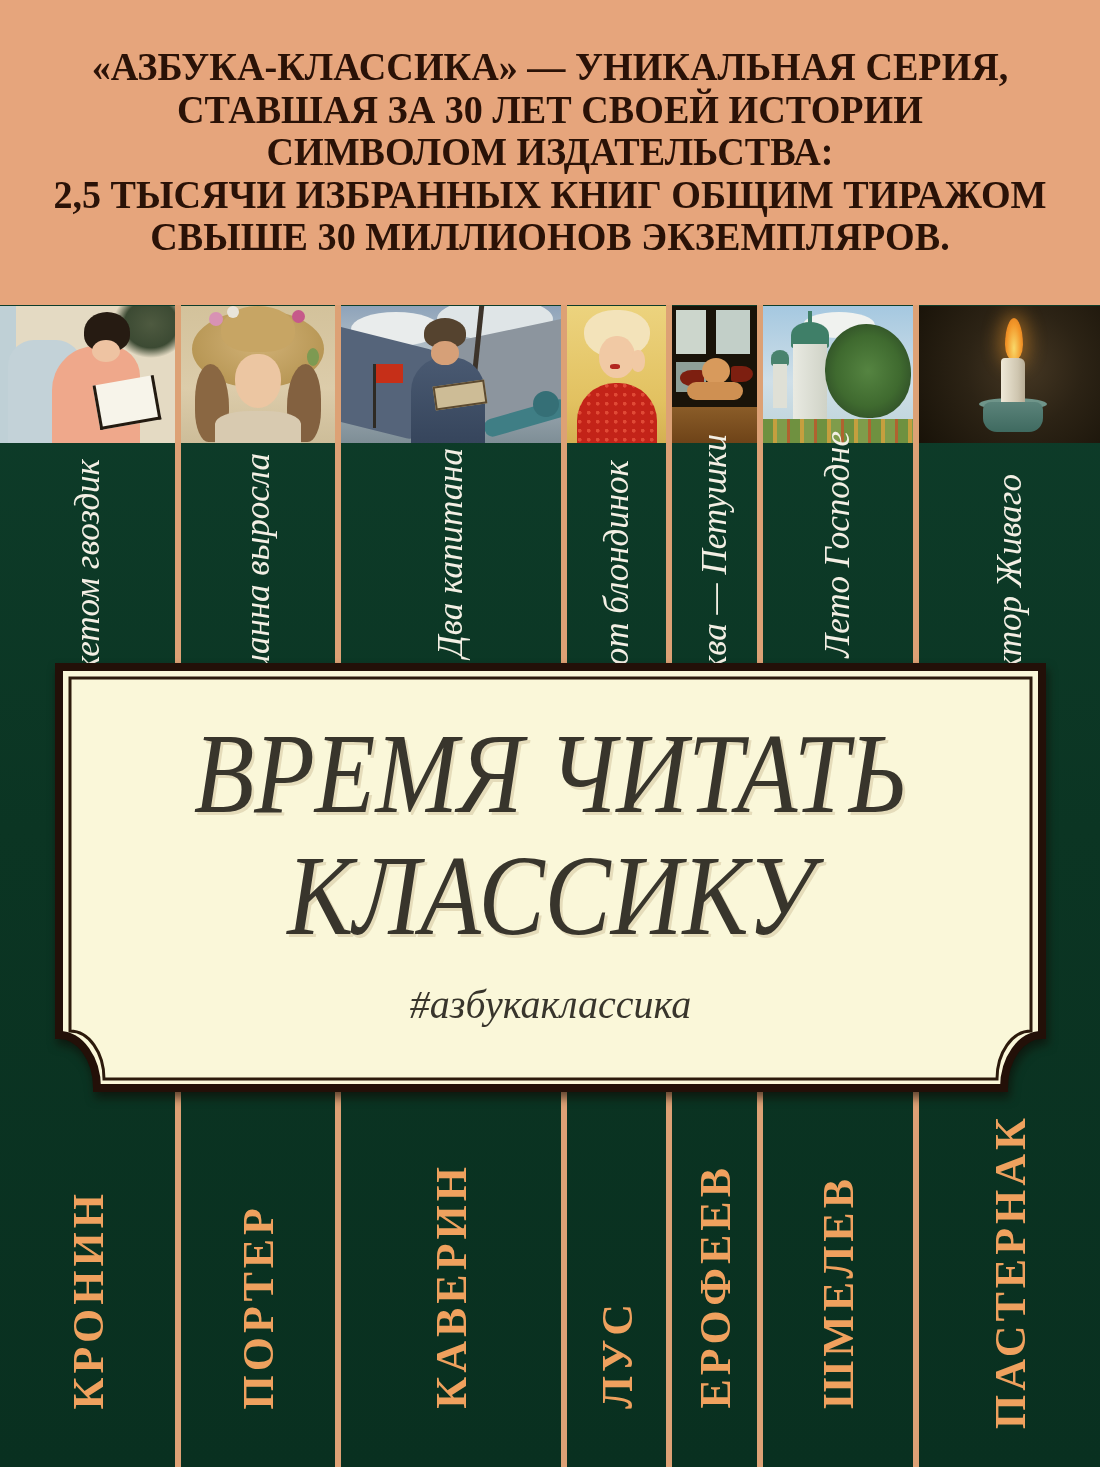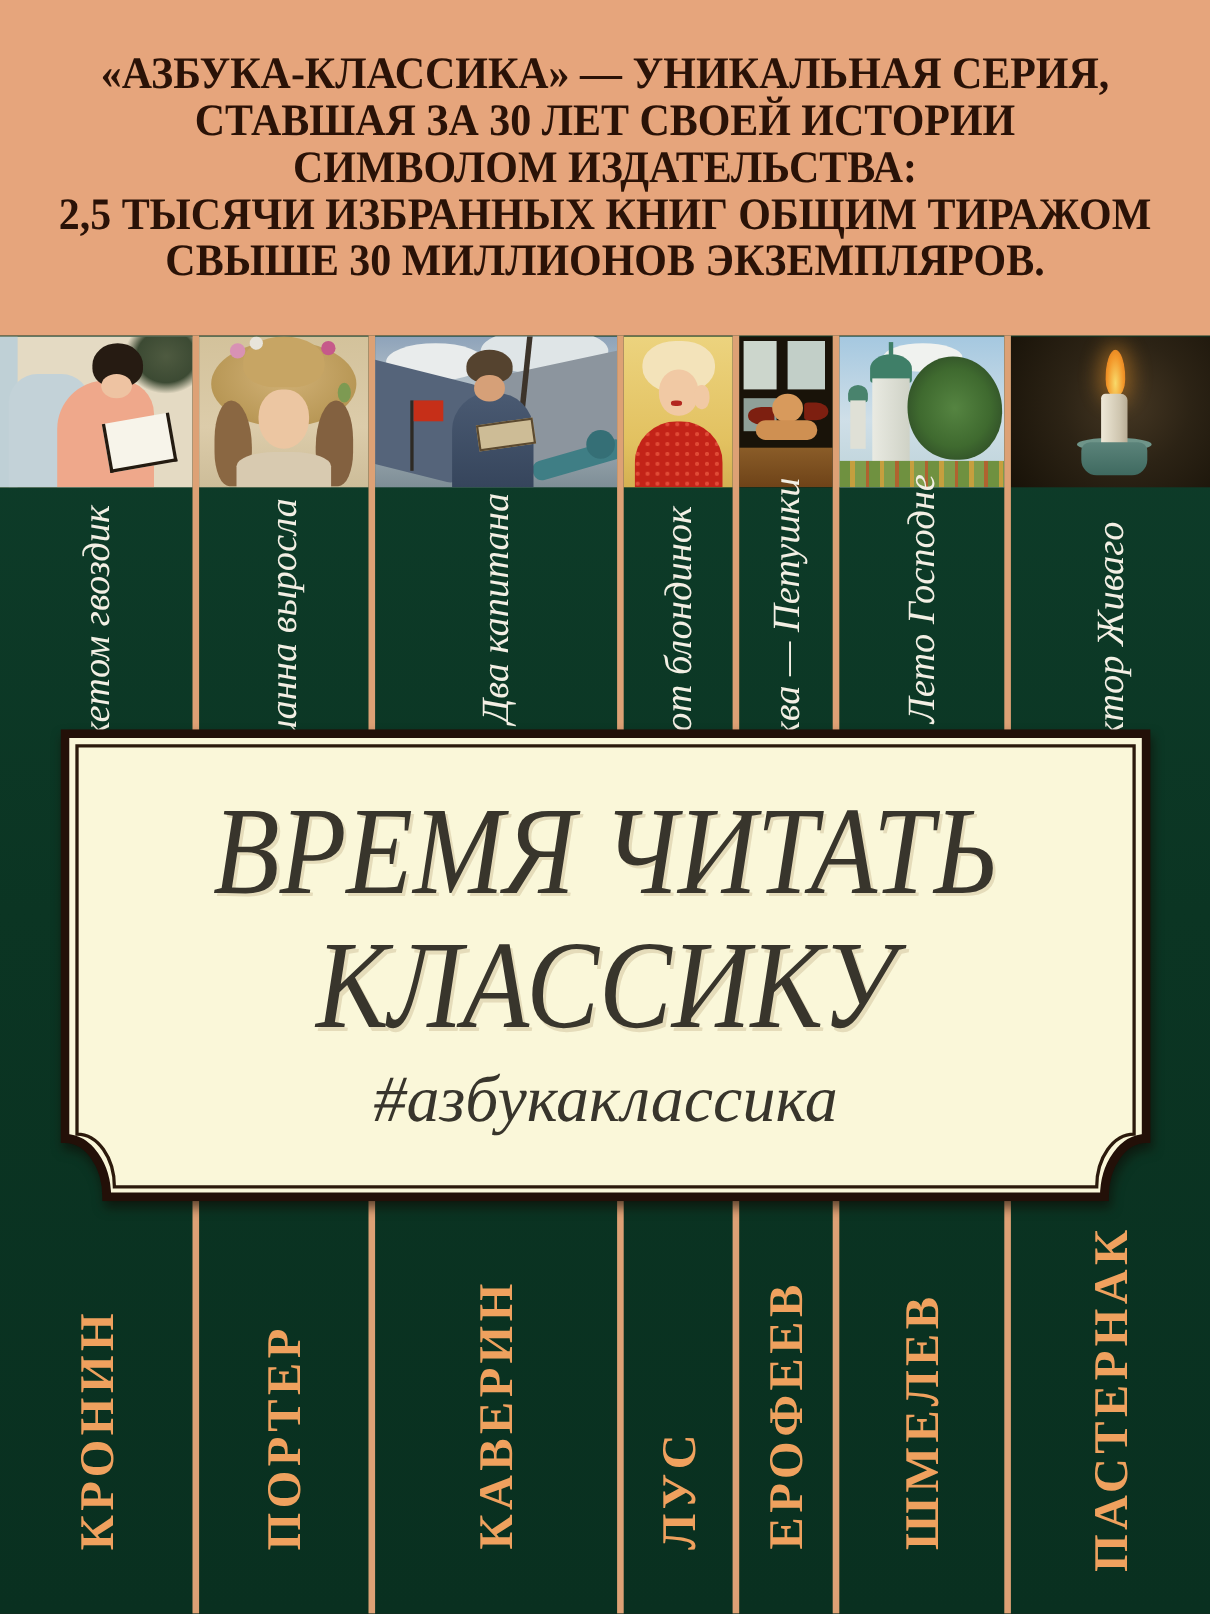--- a/index.html
+++ b/index.html
@@ -100,21 +100,21 @@
   .sp7 .author{bottom:38px;}
 
   
   .plaque{position:absolute;left:55px;top:663px;width:991px;height:429px;z-index:5;
     filter:drop-shadow(2px 6px 5px rgba(15,8,2,.6));}
   .plaque svg{position:absolute;left:0;top:0;width:100%;height:100%;}
   .plaque-text{position:absolute;left:0;top:0;right:0;bottom:0;text-align:center;color:#38352c;}
   .ptitle{margin-top:50px;transform:scaleX(0.87);}
   .pt1,.pt2{font-style:italic;font-size:114px;line-height:122px;white-space:nowrap;
     text-shadow:3px 3px 0 rgba(190,170,130,.35);}
-  .ph{margin-top:8px;font-style:italic;font-size:60px;}
+  .ph{margin-top:24px;font-style:italic;font-size:40px;}
 </style>
 </head>
 <body>
 
 <div class="poster">
 
   <div class="band">
     <div class="band-text">
       <p>«АЗБУКА-КЛАССИКА» — УНИКАЛЬНАЯ СЕРИЯ,</p>
       <p>СТАВШАЯ ЗА 30 ЛЕТ СВОЕЙ ИСТОРИИ</p>

